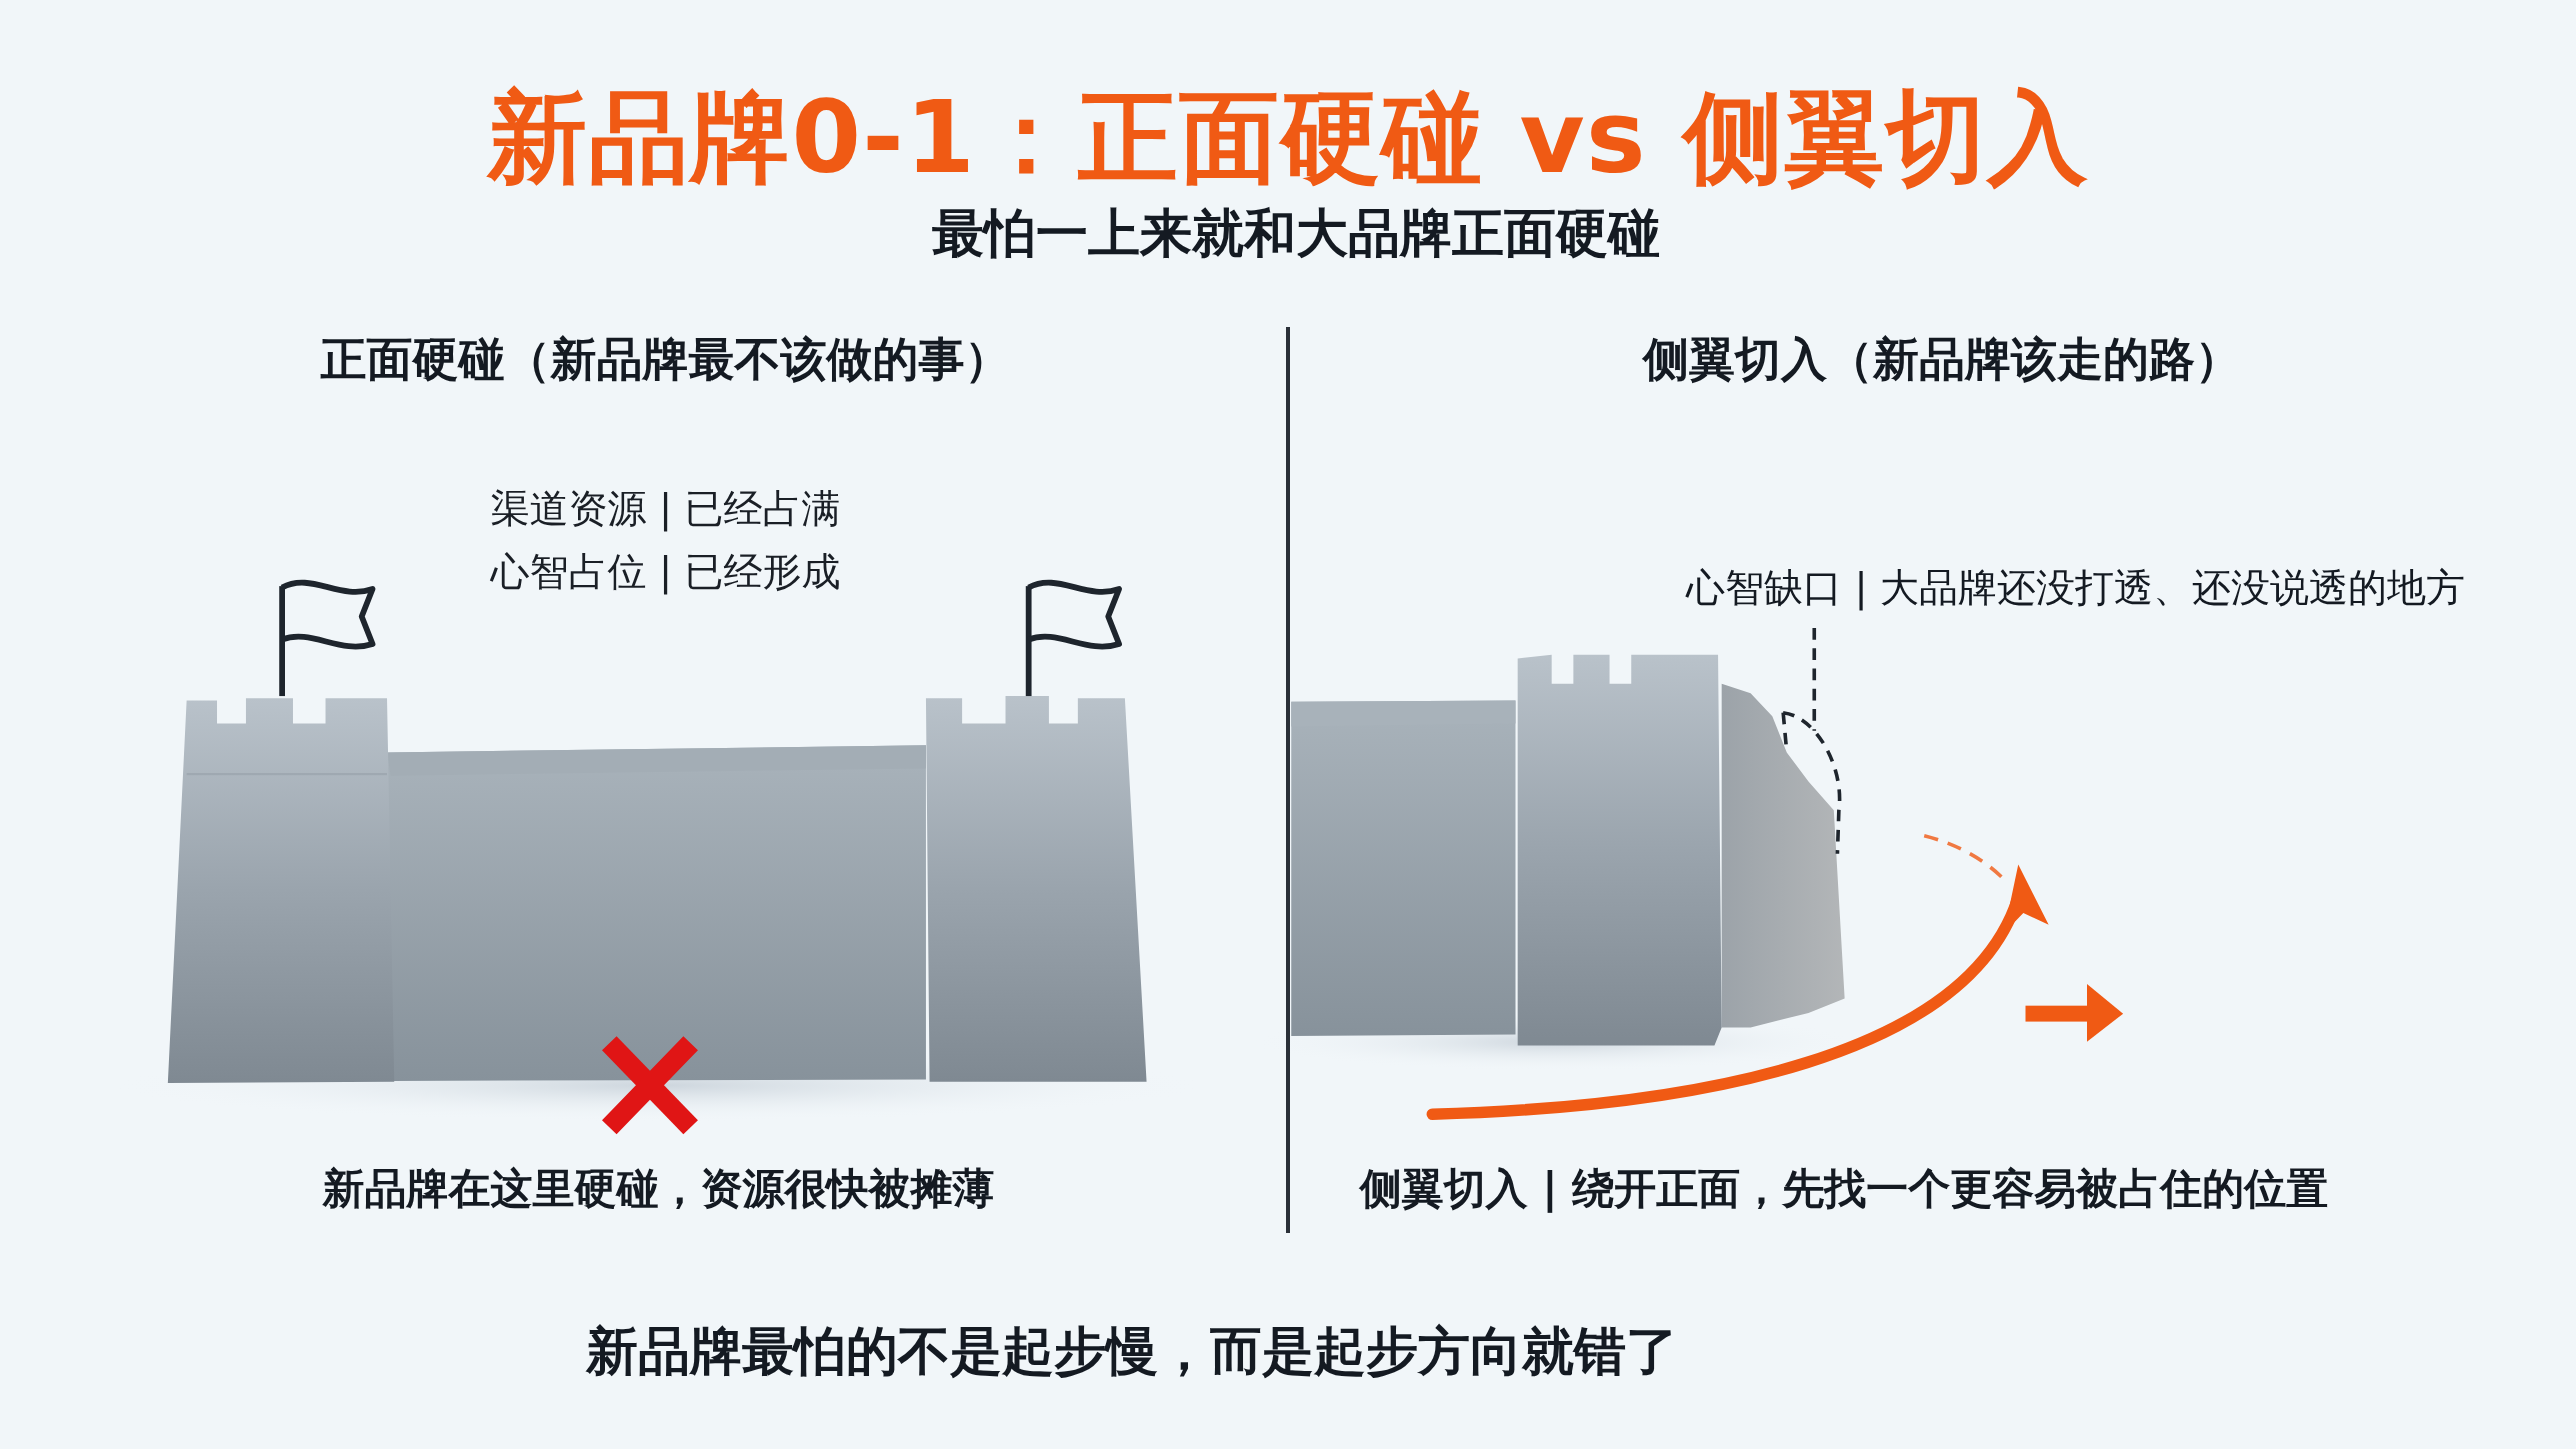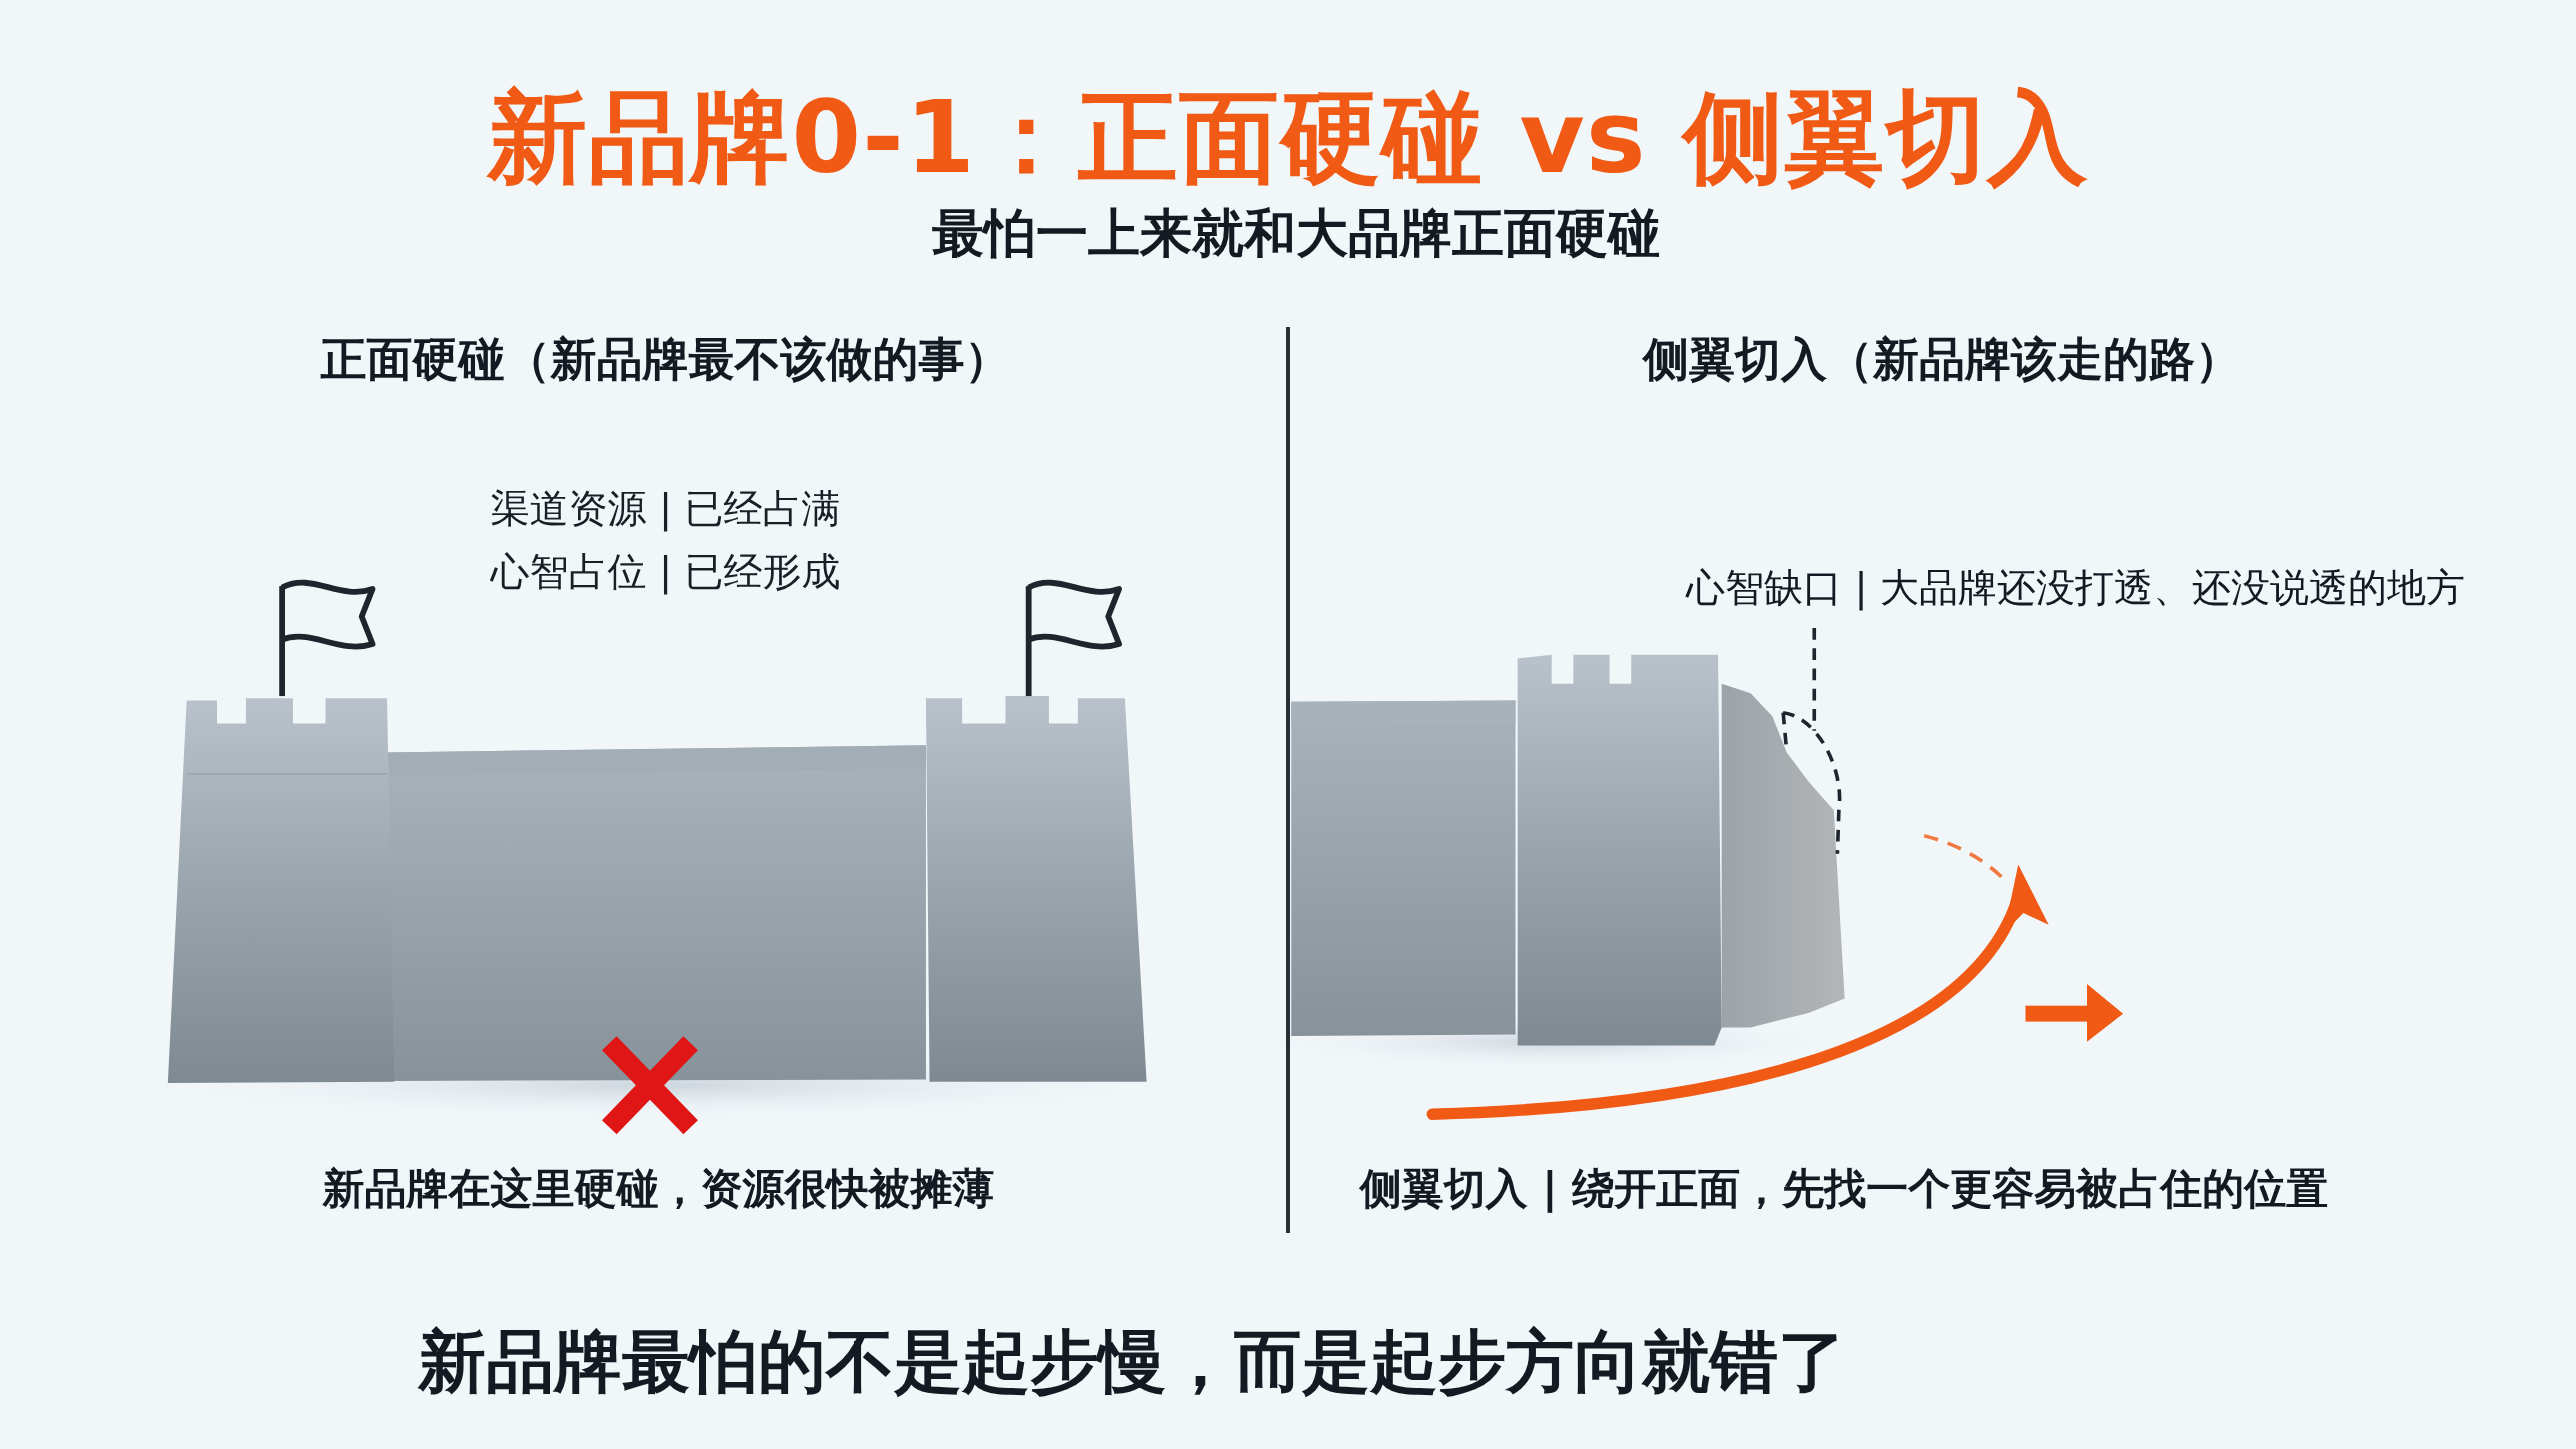--- a/index.html
+++ b/index.html
@@ -21,21 +21,21 @@
   .section-head { font-size:46px; font-weight:bold; top:329px; }
   #left-head { left:87px; width:1157px; }
   #right-head { left:1356px; width:1172px; }
   #divider { left:1286px; top:327px; width:3.6px; height:906px; background:#2a3038; }
   .facts { left:311px; width:709px; top:477px; font-size:39px; line-height:63px; color:#1a1f26; }
   .facts div { text-align:center; white-space:nowrap; }
   .caption { font-size:42px; font-weight:bold; top:1161px; }
   #left-caption { left:145px; width:1027px; }
   #right-caption { left:1287px; width:1114px; }
   #gap-label { left:1686px; top:561px; font-size:39px; white-space:nowrap; }
-  #bottom-line { left:0; width:2264px; top:1317px; font-size:68px; font-weight:bold; }
+  #bottom-line { left:0; width:2264px; top:1317px; font-size:52px; font-weight:bold; }
   svg.scene { position:absolute; left:0; top:0; }
 </style>
 </head>
 <body>
 
 <svg class="scene" width="2576" height="1450" viewBox="0 0 3561 2004">
   <defs>
     <linearGradient id="stoneL" x1="0" y1="0" x2="0" y2="1">
       <stop offset="0" stop-color="#b9c2ca"></stop>
       <stop offset="0.5" stop-color="#9aa4ad"></stop>

